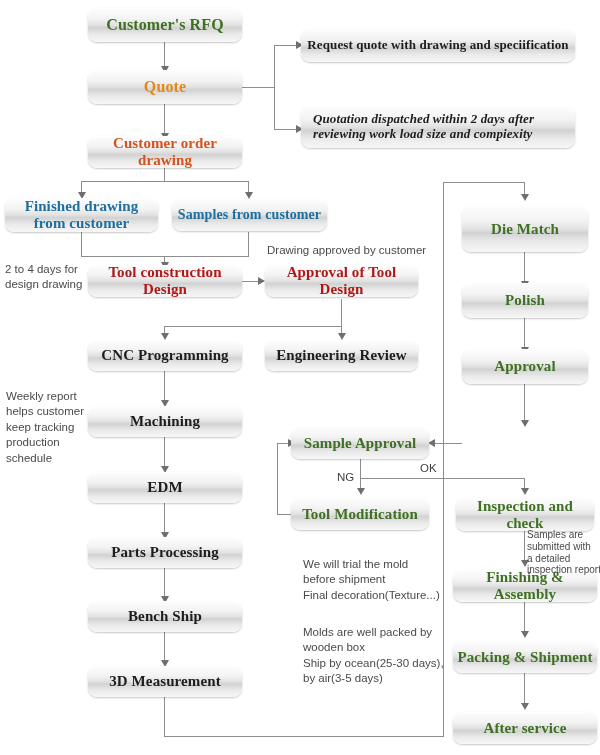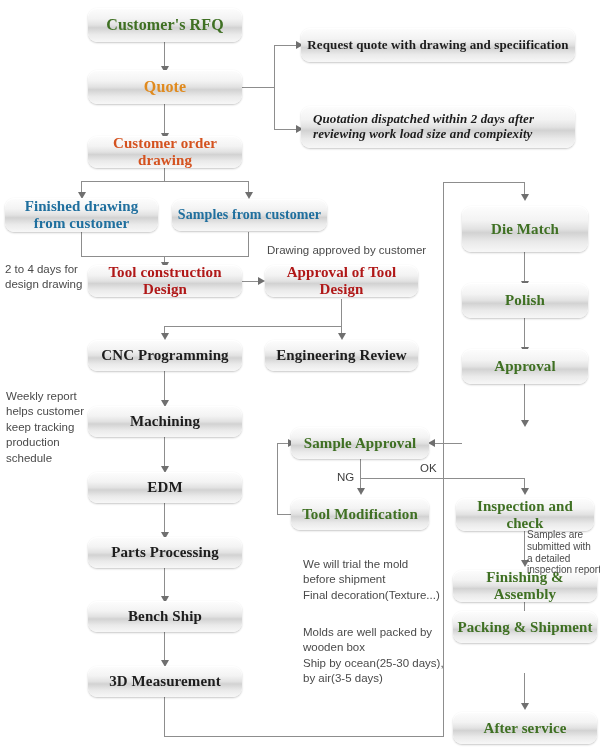--- a/index.html
+++ b/index.html
@@ -236,21 +236,21 @@
 
 
   <div class="node green fs15" style="left:291px; top:427px; width:138px; height:32px;">Sample Approval</div>
 
   <div class="node green fs15" style="left:456px; top:498px; width:138px; height:33px;">Inspection and check</div>
 
   <div class="node green fs15" style="left:291px; top:498px; width:138px; height:32px;">Tool Modification</div>
 
   <div class="node green fs15" style="left:453px; top:570px; width:144px; height:32px;font-family:Liberation Serif, serif;">Finishing &amp; Assembly</div>
 
-  <div class="node green fs15" style="left:453px; top:611px; width:144px; height:32px;">Packing &amp; Shipment</div>
+  <div class="node green fs15" style="left:453px; top:641px; width:144px; height:32px;">Packing &amp; Shipment</div>
 
   <div class="node green fs15" style="left:453px; top:712px; width:144px; height:32px;">After service</div>
 
   <div class="note" style="left:5px; top:262px; width:88px;">2 to 4  days for
 design drawing</div>
 
   <div class="note" style="left:6px; top:389px; width:88px;">Weekly report
 helps customer
 keep tracking
 production

